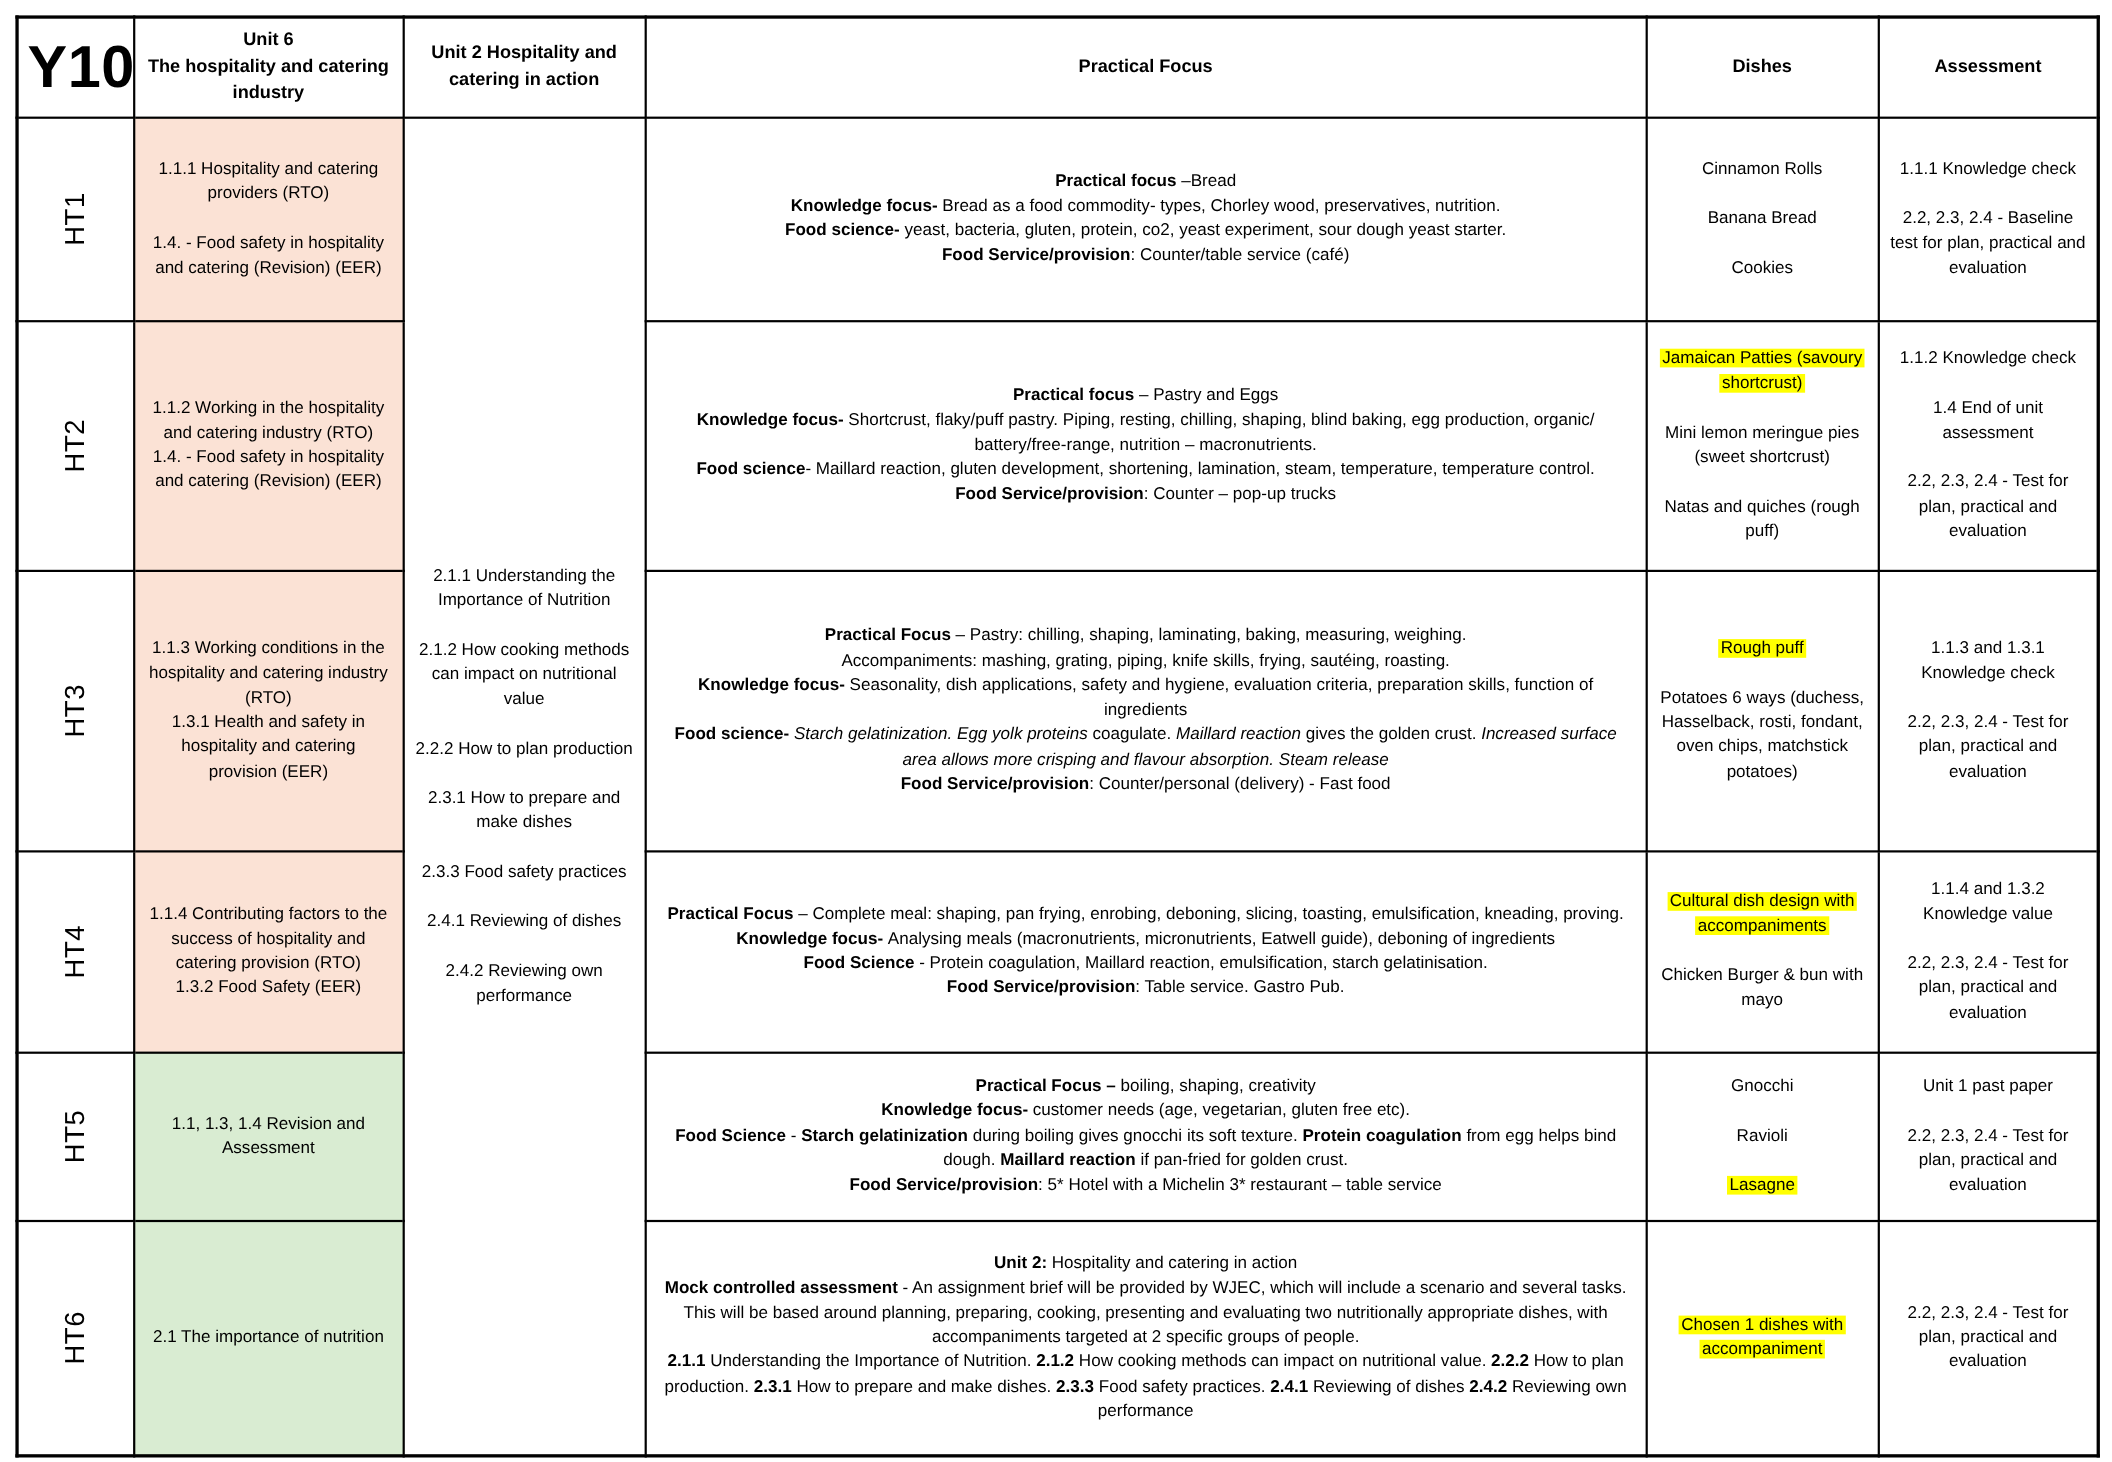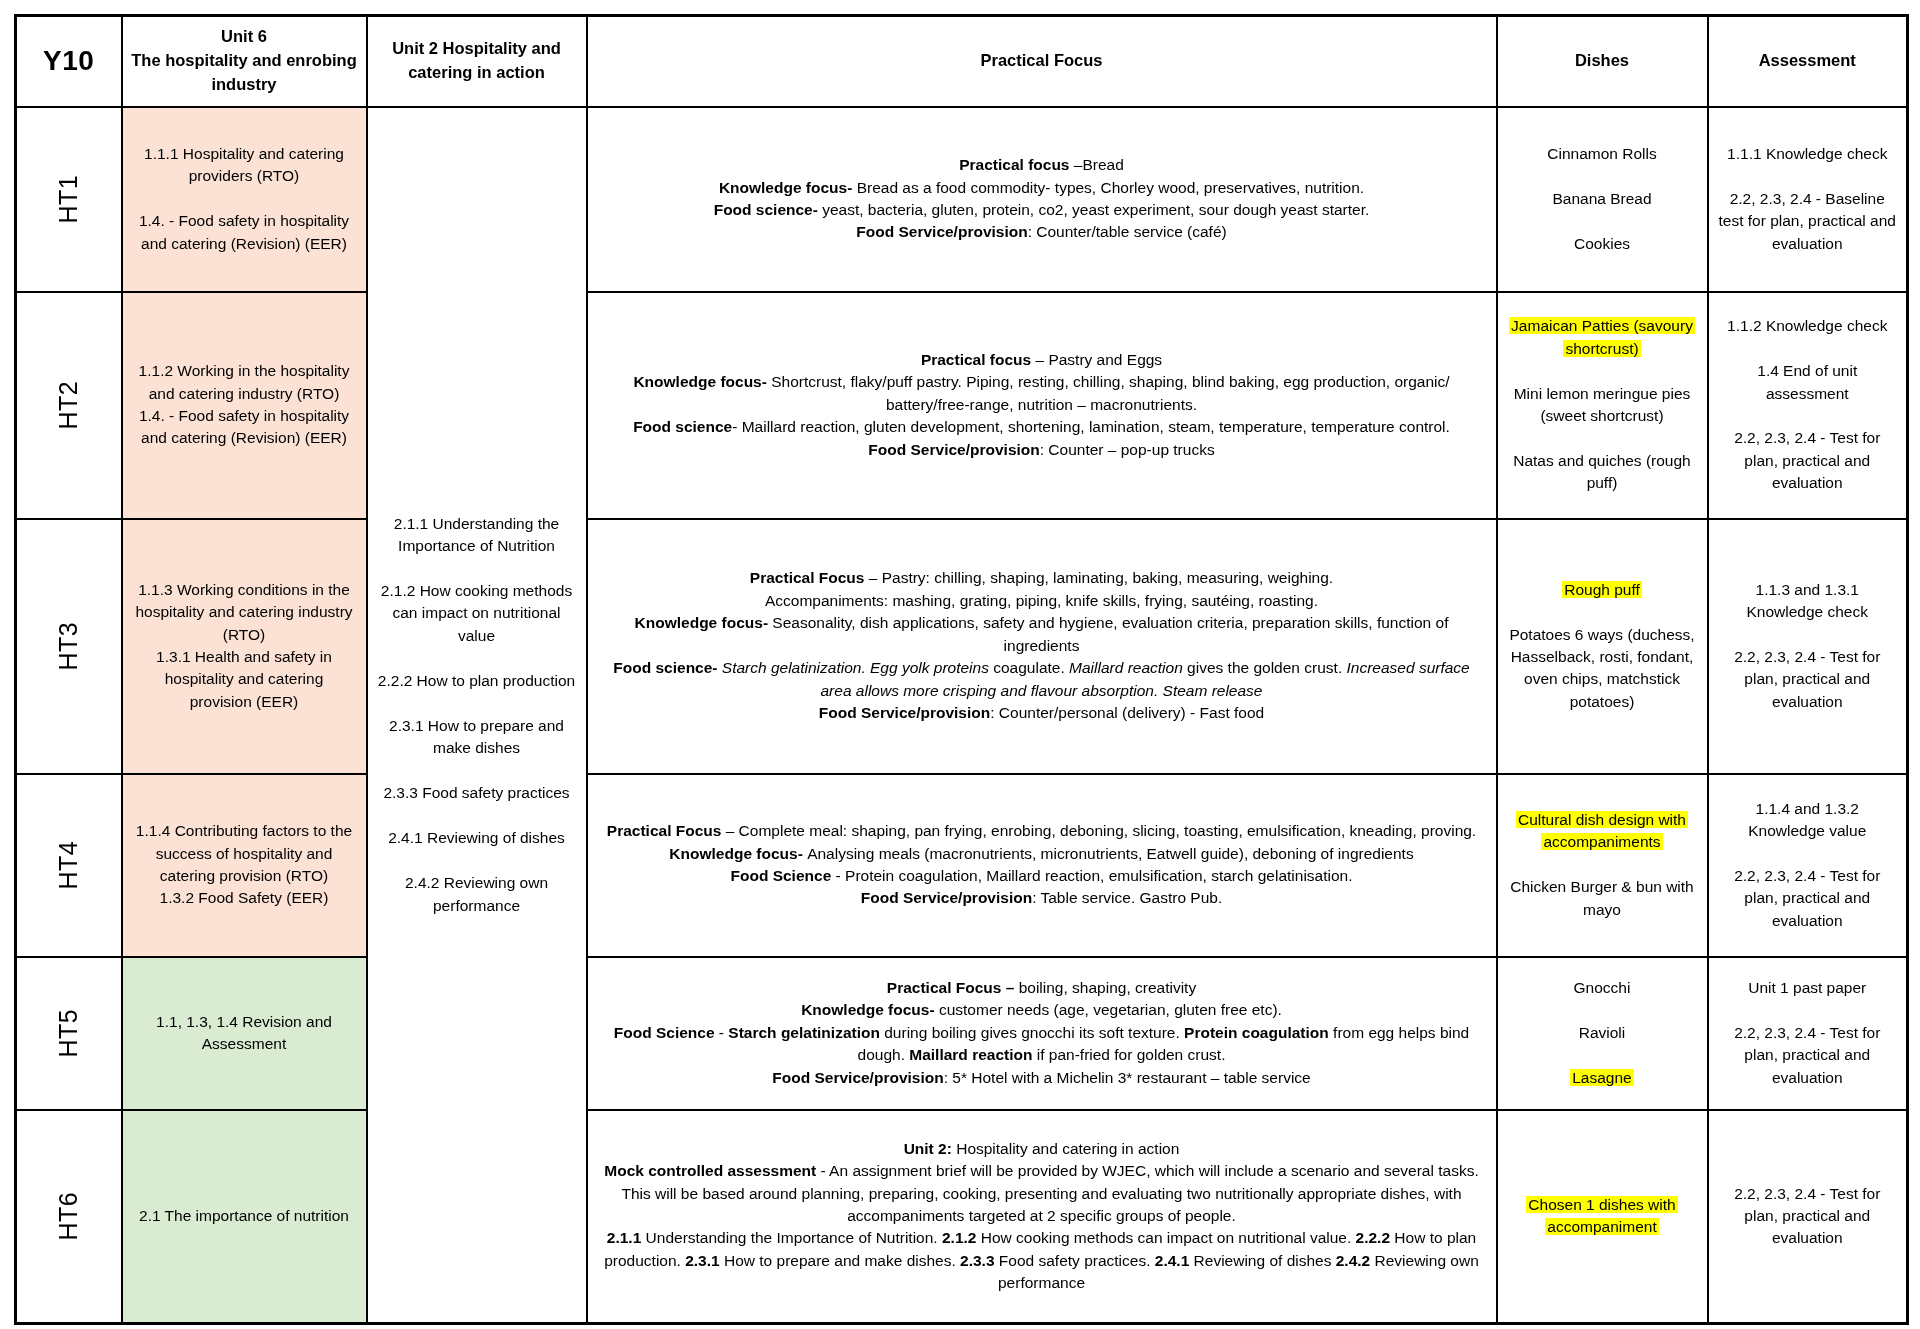--- a/index.html
+++ b/index.html
@@ -28,21 +28,21 @@
   }
   thead tr { height: 91px; }
   tbody tr:nth-child(1) { height: 185px; }
   tbody tr:nth-child(2) { height: 227px; }
   tbody tr:nth-child(3) { height: 255px; }
   tbody tr:nth-child(4) { height: 183px; }
   tbody tr:nth-child(5) { height: 153px; }
   tbody tr:nth-child(6) { height: 214px; }
 
   .sow th { font-weight: 700; font-size: 16.5px; }
-  th.y10 { font-size: 28px; font-weight: 800; letter-spacing: 0.5px; }
+  th.y10 { font-size: 54px; font-weight: 800; letter-spacing: 0.5px; }
 
   td.ht { padding: 0; }
   .vtext {
     display: inline-block;
     transform: rotate(-90deg);
     font-size: 25px;
     font-weight: 400;
     white-space: nowrap;
     letter-spacing: 0.5px;
   }
@@ -73,21 +73,21 @@
         <col style="width:220px">
       <col style="width:910px">
         <col style="width:211px">
         <col style="width:200px">
     </colgroup>
     <thead>
       <tr>
         <th class="y10">Y10</th>
         <th>
             <div>Unit 6</div>
-            <div>The hospitality and enrobing industry</div>
+            <div>The hospitality and catering industry</div>
           </th>
         <th>Unit 2 Hospitality and catering in action</th>
         <th>Practical Focus</th>
         <th>Dishes</th>
         <th>Assessment</th>
       </tr>
     </thead>
     <tbody>
       <tr>
         <td class="ht"><div class="vtext">HT1</div></td>

